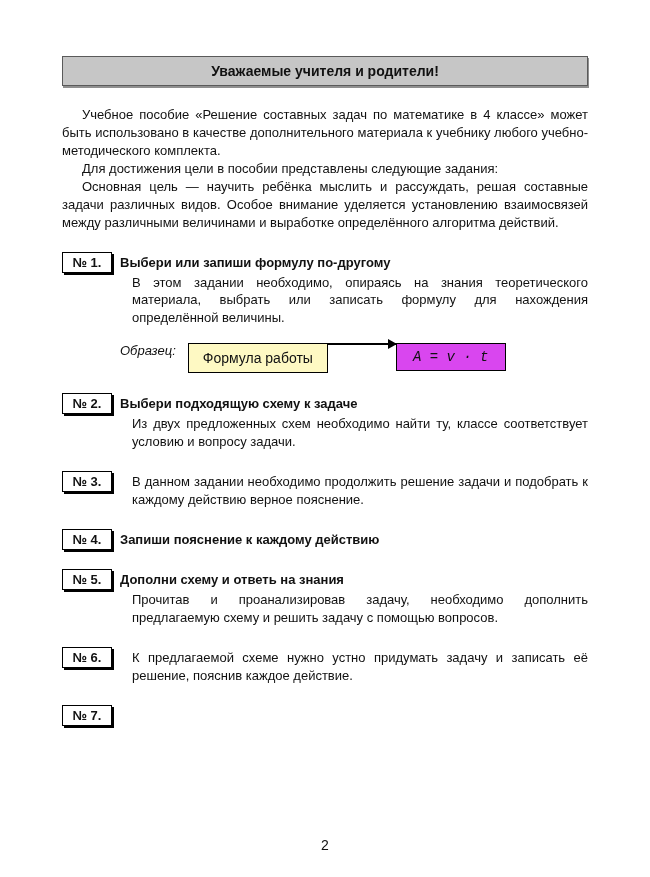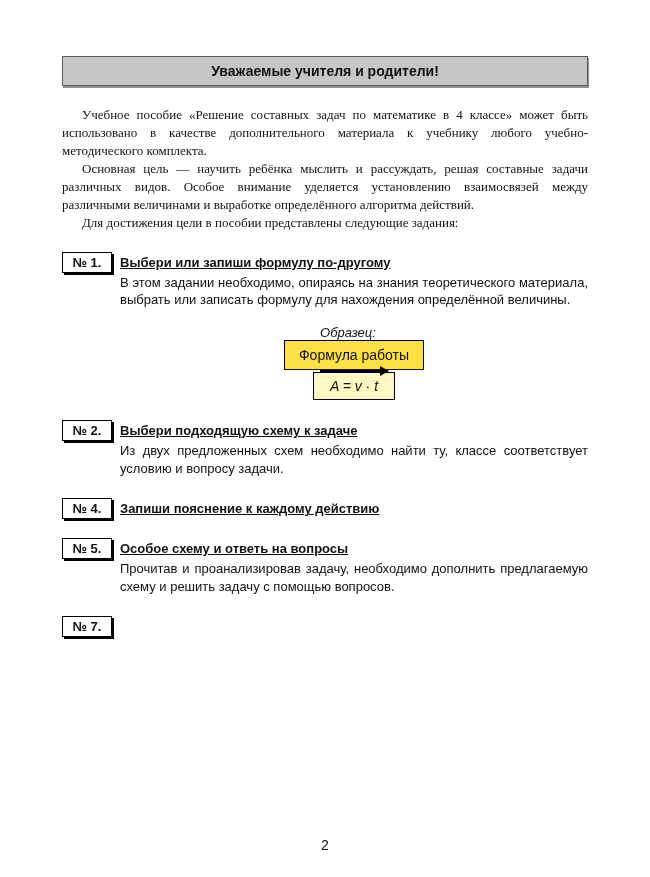--- a/index.html
+++ b/index.html
@@ -28,21 +28,21 @@
     margin-bottom: 20px;
   }
   p.intro {
     font-size: 13px;
     line-height: 1.38;
     text-align: justify;
     text-indent: 20px;
     margin: 0 0 0 0;
   }
   p.intro + p.intro { margin-top: 0; }
-  .intro-block { margin-bottom: 14px; font-family: Liberation Serif, serif; }
+  .intro-block { margin-bottom: 14px; }
   .task {
     position: relative;
     padding-left: 58px;
     margin-top: 22px;
   }
   .numbox {
     position: absolute;
     left: 0;
     top: -2px;
     display: inline-flex;
@@ -56,52 +56,50 @@
     box-shadow: 2px 2px 0 #000;
     font-weight: bold;
     font-size: 13px;
     white-space: nowrap;
   }
   .task-title {
     font-weight: bold;
     font-size: 13px;
     line-height: 1.38;
     text-align: justify;
-    text-decoration: underline;
   }
   .task-body {
     font-size: 13px;
     line-height: 1.38;
     text-align: justify;
-    margin: 2px 0 0 0;
+    margin: 2px 0 0 12px;
   }
   .sample-row {
     display: flex;
-    align-items: center;
+    align-items: flex-start;
     margin: 16px 0 4px 58px;
-    flex-direction: column;
   }
   .sample-label {
     font-style: italic;
     font-size: 13px;
     margin-right: 12px;
     white-space: nowrap;
   }
   .sample-box {
     border: 1.5px solid #000;
-    background: #fde047;
+    background: #fef9c3;
     padding: 6px 14px;
     font-size: 14px;
     white-space: nowrap;
   }
   .formula-box {
     border: 1.2px solid #000;
-    background: #fef9c3;
+    background: #d946ef;
     padding: 5px 16px;
-    font-family: Liberation Sans, sans-serif;
+    font-family: Liberation Mono, monospace;
     font-style: italic;
     font-size: 14px;
     white-space: nowrap;
   }
   .arrow {
     position: relative;
     height: 2px;
     background: #000;
     width: 68px;
     margin: 0 0 0 0;
@@ -129,22 +127,22 @@
 <body>
 
 <div class="sheet">
 
   <div class="header-bar">
     <span>Уважаемые учителя и родители!</span>
   </div>
 
   <div class="intro-block">
     <p class="intro">Учебное пособие «Решение составных задач по математике в 4 классе» может быть использовано в качестве дополнительного материала к учебнику любого учебно-методического комплекта.</p>
+    <p class="intro">Для достижения цели в пособии представлены следующие задания:</p>
     <p class="intro">Основная цель — научить ребёнка мыслить и рассуждать, решая составные задачи различных видов. Особое внимание уделяется установлению взаимосвязей между различными величинами и выработке определённого алгоритма действий.</p>
-    <p class="intro">Для достижения цели в пособии представлены следующие задания:</p>
   </div>
 
   <section class="task">
     <span class="numbox">№ 1.</span>
     <div class="task-title">Выбери или запиши формулу по-другому</div>
     <p class="task-body">В этом задании необходимо, опираясь на знания теоретического материала, выбрать или записать формулу для нахождения определённой величины.</p>
   </section>
 
   <div class="sample-row">
     <span class="sample-label">Образец:</span>
@@ -154,35 +152,37 @@
   </div>
 
   <section class="task">
     <span class="numbox">№ 2.</span>
     <div class="task-title">Выбери подходящую схему к задаче</div>
     <p class="task-body">Из двух предложенных схем необходимо найти ту, классе соответствует условию и вопросу задачи.</p>
   </section>
 
   <section class="task">
     <span class="numbox">№ 3.</span>
+    <p class="task-body">В данном задании необходимо продолжить решение задачи и подобрать к каждому действию верное пояснение.</p>
   </section>
 
   <section class="task">
     <span class="numbox">№ 4.</span>
     <div class="task-title">Запиши пояснение к каждому действию</div>
   </section>
 
   <section class="task">
     <span class="numbox">№ 5.</span>
-    <div class="task-title">Особое схему и ответь на вопросы</div>
+    <div class="task-title">Дополни схему и ответь на знания</div>
     <p class="task-body">Прочитав и проанализировав задачу, необходимо дополнить предлагаемую схему и решить задачу с помощью вопросов.</p>
   </section>
 
   <section class="task">
     <span class="numbox">№ 6.</span>
+    <p class="task-body">К предлагаемой схеме нужно устно придумать задачу и записать её решение, пояснив каждое действие.</p>
   </section>
 
   <section class="task">
     <span class="numbox">№ 7.</span>
   </section>
 
   <div class="page-number">2</div>
 
 </div>
 

